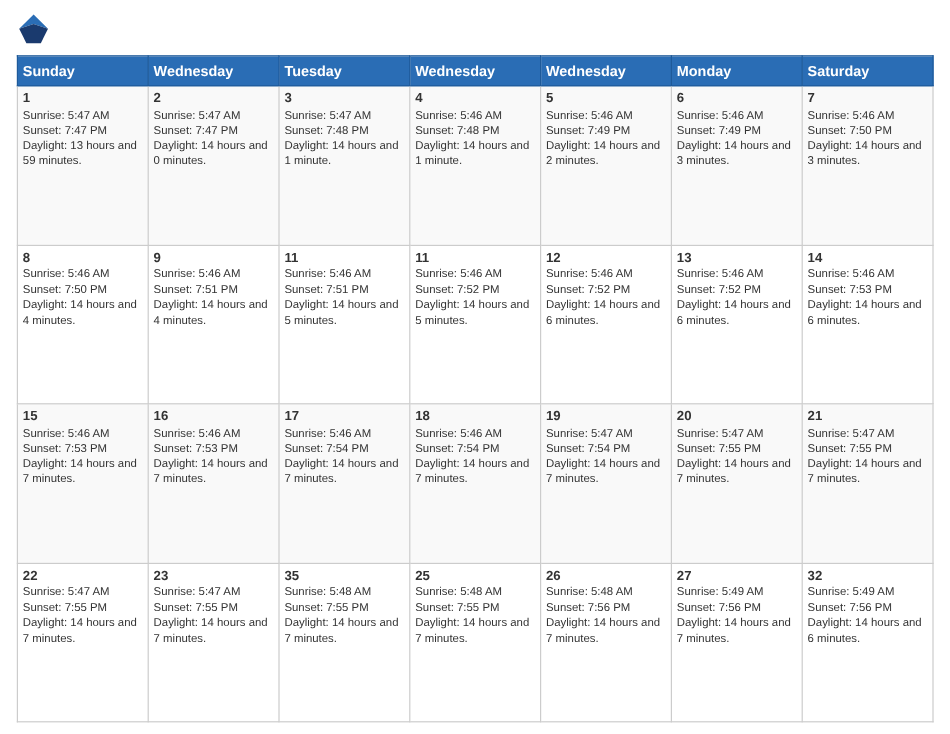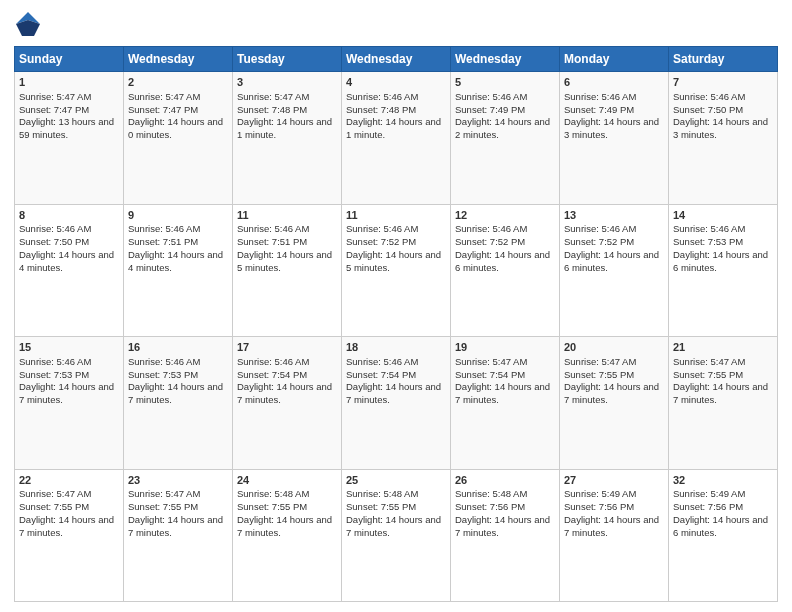--- a/index.html
+++ b/index.html
@@ -162,21 +162,21 @@
           <td><span class="day-num">16</span>Sunrise: 5:46 AM<br>Sunset: 7:53 PM<br>Daylight: 14 hours and 7 minutes.</td>
           <td><span class="day-num">17</span>Sunrise: 5:46 AM<br>Sunset: 7:54 PM<br>Daylight: 14 hours and 7 minutes.</td>
           <td><span class="day-num">18</span>Sunrise: 5:46 AM<br>Sunset: 7:54 PM<br>Daylight: 14 hours and 7 minutes.</td>
           <td><span class="day-num">19</span>Sunrise: 5:47 AM<br>Sunset: 7:54 PM<br>Daylight: 14 hours and 7 minutes.</td>
           <td><span class="day-num">20</span>Sunrise: 5:47 AM<br>Sunset: 7:55 PM<br>Daylight: 14 hours and 7 minutes.</td>
           <td><span class="day-num">21</span>Sunrise: 5:47 AM<br>Sunset: 7:55 PM<br>Daylight: 14 hours and 7 minutes.</td>
         </tr>
         <tr>
           <td><span class="day-num">22</span>Sunrise: 5:47 AM<br>Sunset: 7:55 PM<br>Daylight: 14 hours and 7 minutes.</td>
           <td><span class="day-num">23</span>Sunrise: 5:47 AM<br>Sunset: 7:55 PM<br>Daylight: 14 hours and 7 minutes.</td>
-          <td><span class="day-num">24</span>Sunrise: 5:48 AM<br>Sunset: 7:55 PM<br>Daylight: 14 hours and 7 minutes.</td>
+          <td><span class="day-num">35</span>Sunrise: 5:48 AM<br>Sunset: 7:55 PM<br>Daylight: 14 hours and 7 minutes.</td>
           <td><span class="day-num">25</span>Sunrise: 5:48 AM<br>Sunset: 7:55 PM<br>Daylight: 14 hours and 7 minutes.</td>
           <td><span class="day-num">26</span>Sunrise: 5:48 AM<br>Sunset: 7:56 PM<br>Daylight: 14 hours and 7 minutes.</td>
           <td><span class="day-num">27</span>Sunrise: 5:49 AM<br>Sunset: 7:56 PM<br>Daylight: 14 hours and 7 minutes.</td>
           <td><span class="day-num">32</span>Sunrise: 5:49 AM<br>Sunset: 7:56 PM<br>Daylight: 14 hours and 6 minutes.</td>
         </tr>
       </tbody>
   </table>
 </div>
 
 </body></html>

